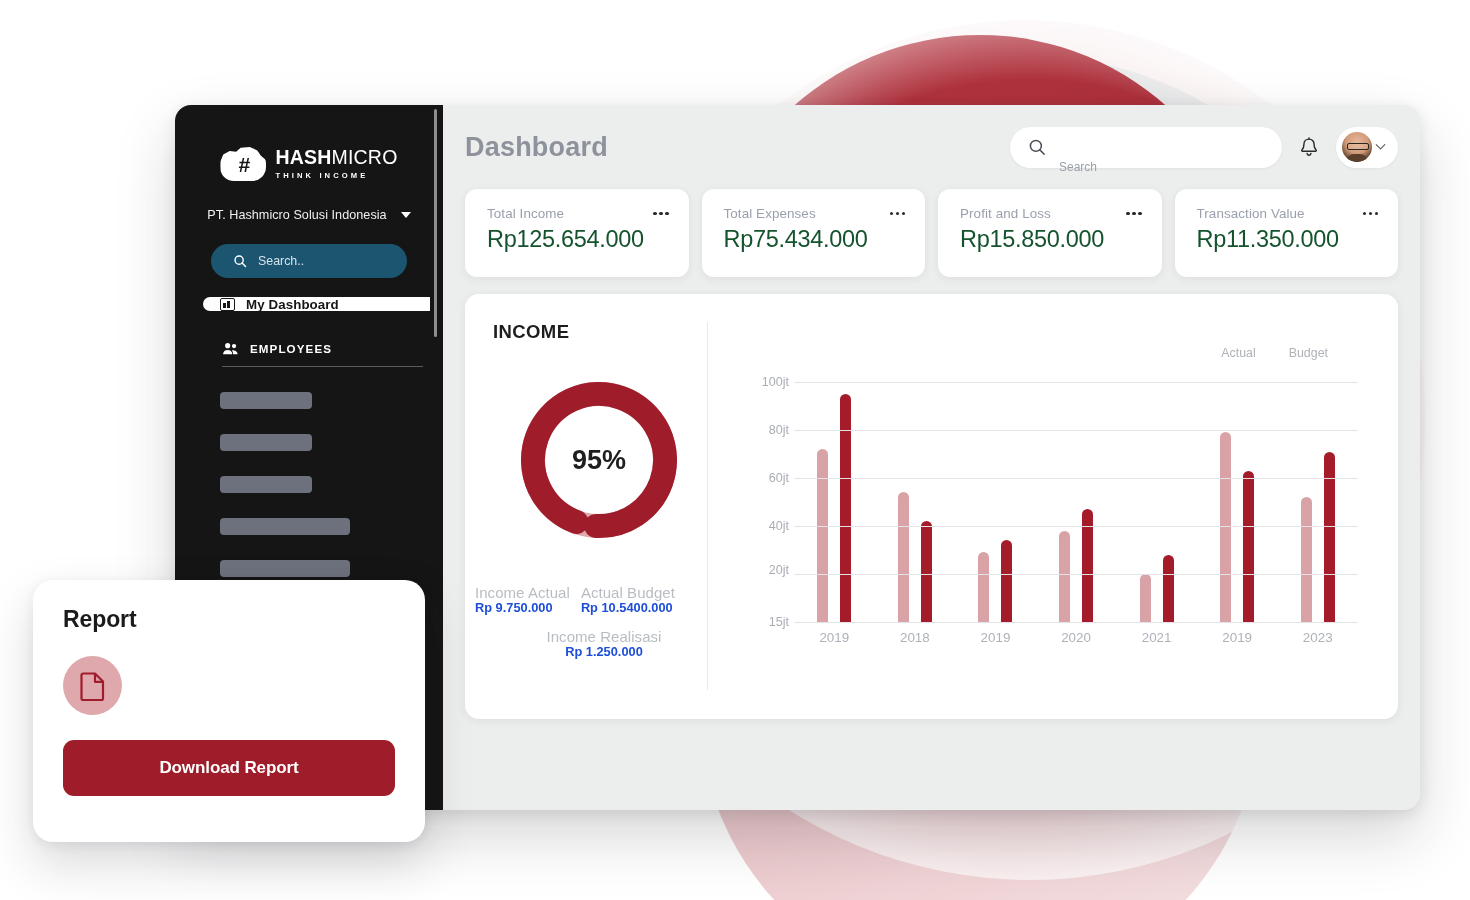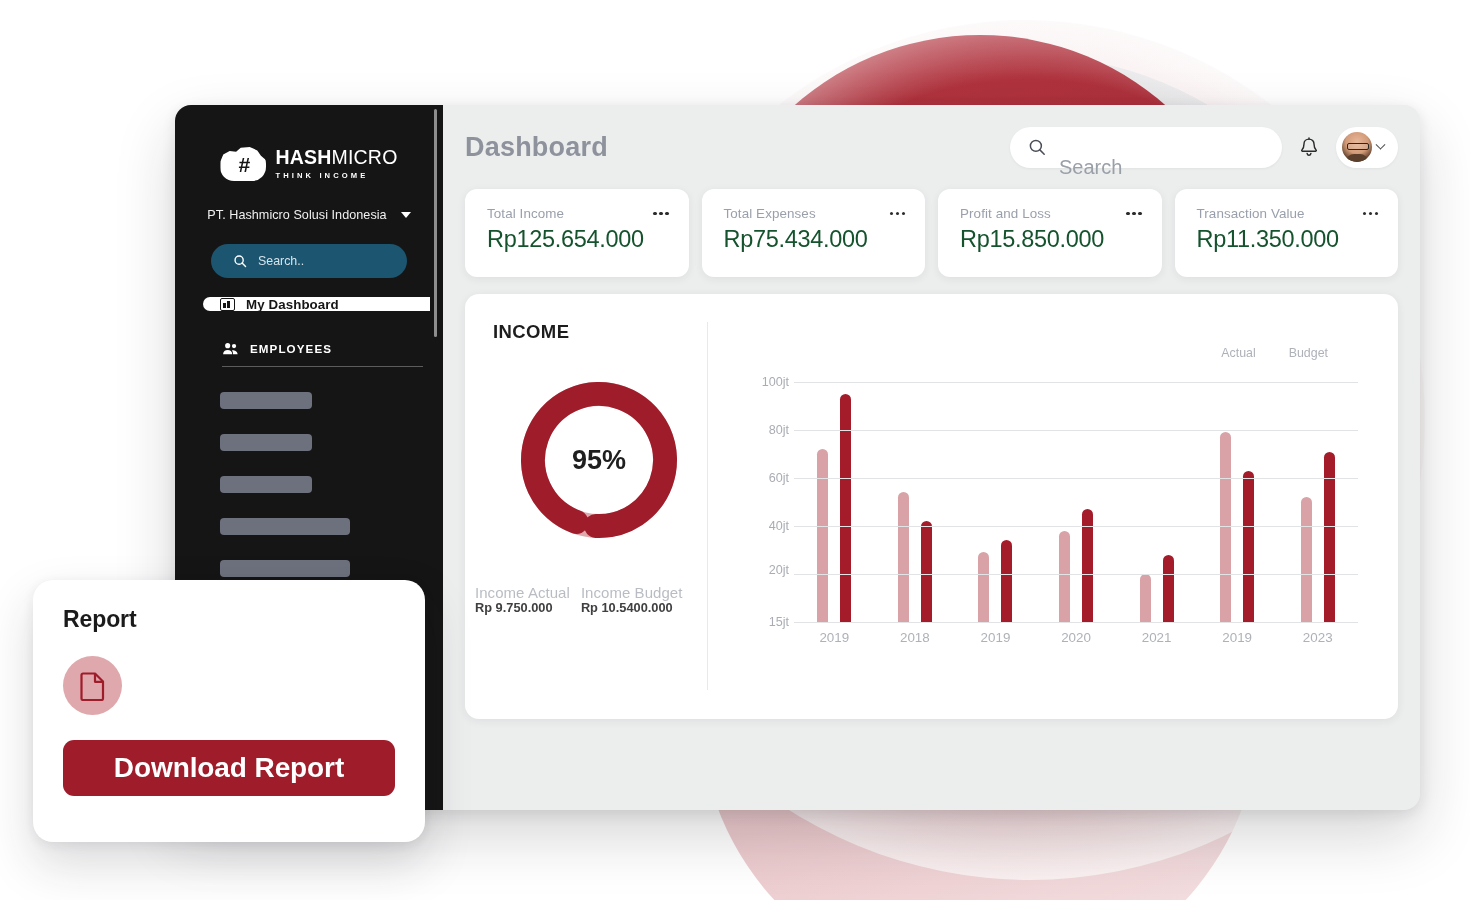--- a/index.html
+++ b/index.html
@@ -138,21 +138,21 @@
 
   #topbar { height: 84px; display: flex; align-items: center; }
   #page-title { font-size: 27px; font-weight: 800; color: #8e929c; letter-spacing: 0.2px; }
   #topbar-right { margin-left: auto; display: flex; align-items: center; gap: 14px; }
 
   #search-box {
     width: 272px; height: 41px; background: #fff; border-radius: 21px;
     display: flex; align-items: center; gap: 13px; padding-left: 18px;
     box-shadow: 0 1px 3px rgba(0,0,0,0.05);
   }
-  #search-box .ph { color: #9aa0a8; font-size: 20px; margin-top: 40px; }
+  #search-box .ph { color: #9aa0a8; font-size: 12px; margin-top: 40px; }
 
   #bell-btn { width: 26px; height: 30px; display: flex; align-items: center; justify-content: center; cursor: pointer; }
 
   #avatar-chip {
     width: 62px; height: 41px; background: #fff; border-radius: 21px;
     display: flex; align-items: center; gap: 5px; padding-left: 6px;
     box-shadow: 0 1px 3px rgba(0,0,0,0.05);
   }
   #avatar {
     width: 30px; height: 30px; border-radius: 50%; overflow: hidden;
@@ -195,21 +195,21 @@
   #donut-svg { position: absolute; inset: 0; }
   #donut-pct {
     position: absolute; inset: 0; display: flex; align-items: center; justify-content: center;
     font-size: 27px; font-weight: 700; color: #1f1f1f;
   }
 
   #donut-stats { position: absolute; left: 10px; top: 290px; width: 232px; }
   .stat-pair { display: flex; gap: 11px; }
   .stat-box { text-align: left; }
   .stat-caption { font-size: 15px; color: #b9bdc3; letter-spacing: 0.05px; }
-  .stat-amount { font-size: 12.8px; font-weight: 800; color: #404040; margin-top: -1px; }
+  .stat-amount { font-size: 12.8px; font-weight: 800; color: #1d4ed8; margin-top: -1px; }
   #stat-realisasi { text-align: center; margin-top: 13px; padding-left: 26px; }
 
   .panel-divider { position: absolute; left: 242px; top: 28px; width: 1.4px; height: 368px; background: #e9e9ea; }
 
   
   #chart-area { flex: 1; position: relative; padding: 26px 40px 0 30px; }
   #legend { display: flex; justify-content: flex-end; gap: 33px; padding-right: 30px; padding-top: 26px; }
   .legend-item { font-size: 12.4px; color: #aeb2b8; }
 
   #plot { position: relative; margin-top: 22px; height: 240px; }
@@ -238,21 +238,21 @@
   #report-badge {
     width: 59px; height: 59px; border-radius: 50%; background: #dfa8ac;
     display: flex; align-items: center; justify-content: center; flex: 0 0 59px;
   }
   #report-sub { font-size: 13.4px; color: #3e3e42; }
   #report-name { font-size: 18.2px; font-weight: 800; color: #191919; margin-top: 2px; letter-spacing: -0.2px; }
   #download-btn {
     margin-top: 25px; height: 56px; width: 100%; border: none; cursor: pointer;
     border-radius: 11px; background: #9f1c2a; color: #fff;
     font-family: "Liberation Sans", sans-serif;
-    font-size: 28px; font-weight: 800; letter-spacing: -0.1px;
+    font-size: 17px; font-weight: 800; letter-spacing: -0.1px;
   }
 </style>
 </head>
 <body>
 
 <div id="stage">
 
   <div class="bg-ring" id="ring-outer"></div>
   <div class="bg-ring" id="ring-mid"></div>
   <div class="bg-ring" id="ring-inner"></div>
@@ -403,23 +403,27 @@
             <div id="donut-pct">95%</div>
           </div>
 
           <div id="donut-stats">
             <div class="stat-pair">
               <div class="stat-box">
                 <div class="stat-caption">Income Actual</div>
                 <div class="stat-amount">Rp 9.750.000</div>
               </div>
               <div class="stat-box">
-                <div class="stat-caption">Income Budget</div>
+                <div class="stat-caption">Actual Budget</div>
                 <div class="stat-amount">Rp 10.5400.000</div>
               </div>
+            </div>
+            <div id="stat-realisasi">
+              <div class="stat-caption">Income Realisasi</div>
+              <div class="stat-amount">Rp 1.250.000</div>
             </div>
           </div>
         </div>
 
         <div class="panel-divider"></div>
 
         <div id="chart-area">
           <div id="legend">
             <span class="legend-item">Actual</span>
             <span class="legend-item">Budget</span>

